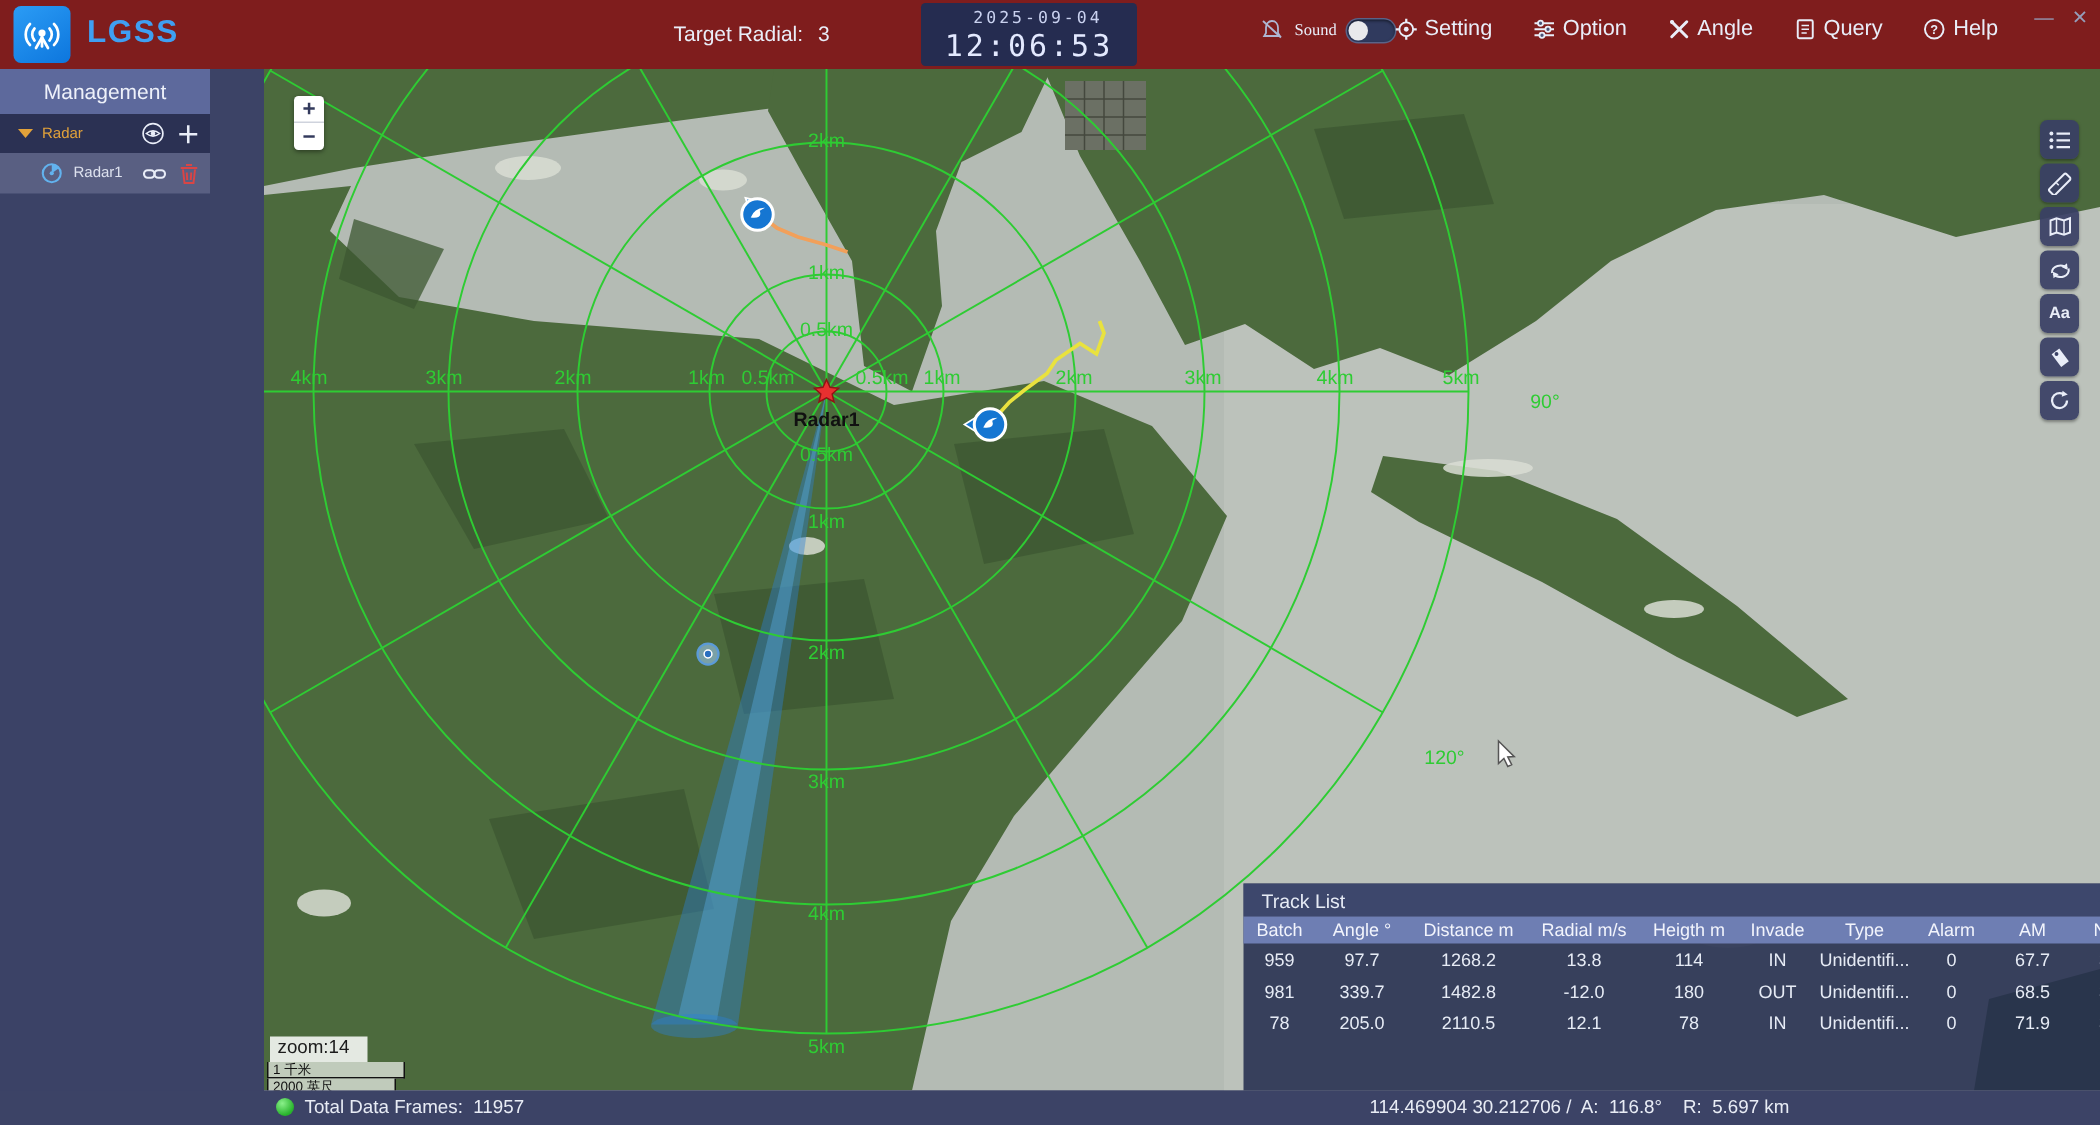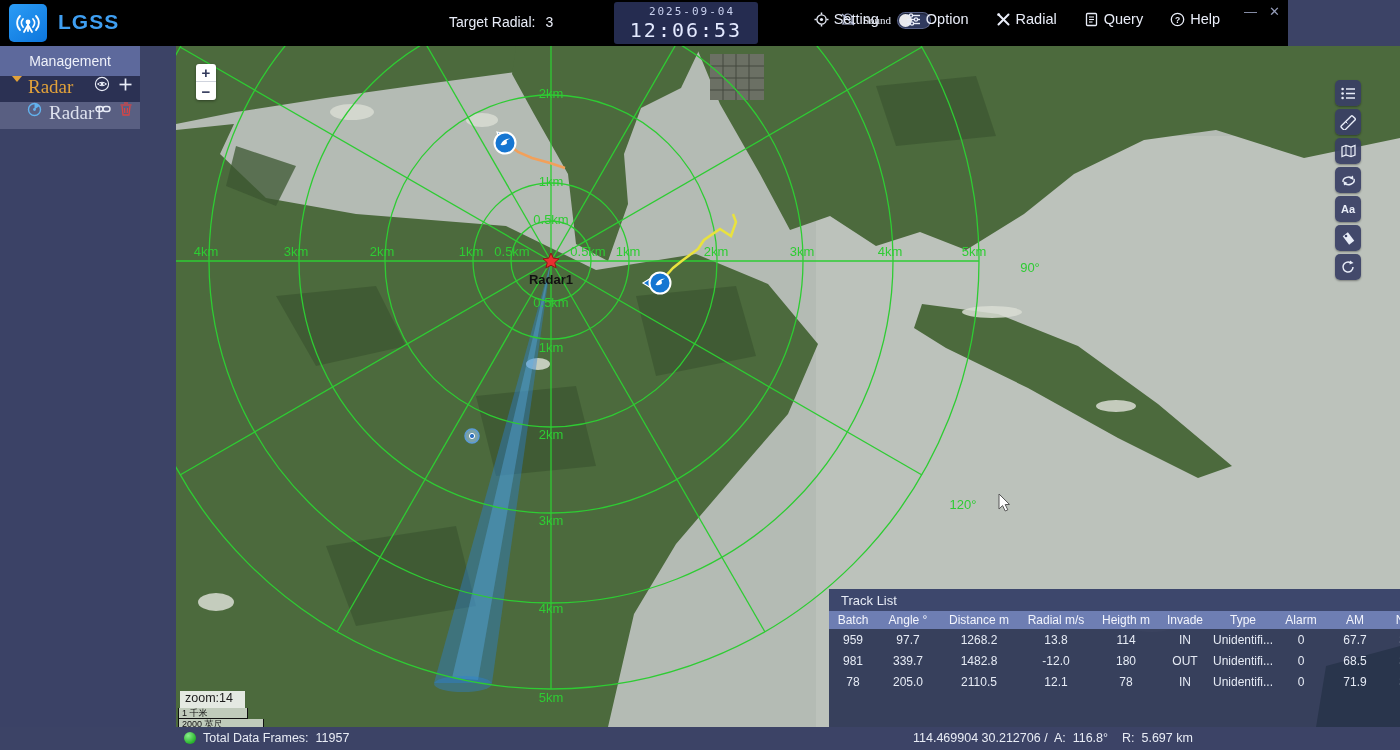--- a/index.html
+++ b/index.html
@@ -1,21 +1,21 @@
 <!DOCTYPE html>
 <html><head>
 <meta charset="utf-8">
 <style>
   * { margin:0; padding:0; box-sizing:border-box; }
   html,body { width:1400px; height:750px; overflow:hidden; background:#3c4366;
     font-family:"Liberation Sans", sans-serif; }
 
   
-  #topbar { position:absolute; left:0; top:0; width:1288px; height:46px;
-    background:#000000; color:#e9edf8; z-index:30; }
+  #topbar { position:absolute; left:0; top:0; width:1400px; height:46px;
+    background:#7f1d1d; color:#e9edf8; z-index:30; }
   #logo-box { position:absolute; left:9px; top:4px; width:38px; height:38px; border-radius:5px;
     background:linear-gradient(145deg,#2b9cf5,#0d76dd); display:flex; align-items:center; justify-content:center; }
   #brand { position:absolute; left:58px; top:10px; font-size:21px; font-weight:bold;
     color:#3f9ff2; letter-spacing:1px; }
   #target-num { position:absolute; left:449px; top:14px; font-size:14px; }
   #target-num b { font-weight:normal; margin-left:10px; }
   #datetime { position:absolute; left:614px; top:2px; width:144px; height:42px;
     background:#252c50; border-radius:3px; text-align:center; }
   #date { font-size:11px; color:#c9d1ef; letter-spacing:2px; margin-top:3px;
     font-family:"DejaVu Sans Mono", monospace;padding-left:12px; }
@@ -26,45 +26,45 @@
     box-shadow:inset 0 1px 2px rgba(0,0,0,.5), 0 0 0 1px #5a6388; position:relative; }
   .toggle .knob { position:absolute; left:1px; top:1px; width:13px; height:13px; border-radius:50%; background:#e9e9ec; }
   #menu { position:absolute; right:68px; top:11px; display:flex; gap:27px; font-size:14.5px; }
   .menu-item { display:flex; align-items:flex-end; gap:5px; cursor:default; }
   #win-controls { position:absolute; right:8px; top:4px; display:flex; gap:12px; color:#959db9; font-size:13px; }
 
   
   #sidebar { position:absolute; left:0; top:46px; width:140px; height:681px; background:#3b4266; z-index:25; }
   #mgmt-header { height:30px; background:#5d699c; color:#eef1fa; font-size:14px;
     display:flex; align-items:center; justify-content:center; }
-  .tree-row { height:26px; display:flex; align-items:flex-start; font-size:19px; position:relative;font-family:Liberation Serif, serif; }
+  .tree-row { height:26px; display:flex; align-items:center; font-size:10px; position:relative; }
   #row-radar { background:#2b3153; color:#e2a23a; height:26px; }
   #row-radar .caret { width:0; height:0; border-left:5px solid transparent; border-right:5px solid transparent;
     border-top:6px solid #e2a23a; margin:0 6px 0 12px; }
   #row-radar1 { background:#595f82; color:#dde1ee; height:27px; }
   .row-icons { position:absolute; right:8px; display:flex; gap:9px; align-items:center; }
 
   
   #map { position:absolute; left:176px; top:46px; width:1224px; height:681px; background:#b4bbb4; overflow:hidden; }
   #map svg.base { position:absolute; left:0; top:0; }
   #zoom-ctl { position:absolute; left:20px; top:18px; width:20px; background:#fff; border-radius:3px;
     box-shadow:0 1px 3px rgba(0,0,0,.4); z-index:6; }
   #zoom-ctl div { height:18px; display:flex; align-items:center; justify-content:center;
     font-size:15px; font-weight:bold; color:#333a5c; }
   #zoom-ctl div:first-child { border-bottom:1px solid #cfd3dd; }
   #zoom-label { position:absolute; left:4px; top:645px; width:65px; height:17px; background:rgba(255,255,255,.85);
     color:#1c1c1c; font-size:12.5px; padding-left:5px; z-index:6; }
   .scalebar { position:absolute; left:2px; background:rgba(255,255,255,.65); color:#111; font-size:9px;
     border-left:1px solid #111; border-right:1px solid #111; border-bottom:1px solid #111;
     padding:0 3px; line-height:10px; z-index:6; }
-  #scale-km { top:662px; width:70px; height:11px; }
+  #scale-km { top:662px; width:92px; height:11px; }
   #scale-ft { top:673px; width:86px; height:10px; }
 
   
-  #map-tools { position:absolute; right:39px; top:34px; display:flex; flex-direction:column; gap:3px; z-index:7; }
+  #map-tools { position:absolute; right:14px; top:34px; display:flex; flex-direction:column; gap:3px; z-index:7; }
   .tool-btn { width:26px; height:26px; border-radius:5px; background:rgba(56,63,100,.92);
     display:flex; align-items:center; justify-content:center; color:#e9edf8;
     box-shadow:0 1px 2px rgba(0,0,0,.35); font-size:11px; font-weight:bold; }
 
   
   #track-panel { position:absolute; left:653px; top:543px; width:747px; height:184px;
     background:rgba(36,45,78,.88); z-index:20; color:#e6ebf5; }
   #track-title { height:22px; background:rgba(64,74,114,.75); display:flex; align-items:center;
     font-size:13px; padding:0 12px; }
   .tgrid { display:grid; grid-template-columns:48px 62px 80px 74px 66px 52px 64px 52px 56px 56px 76px 1fr; }
@@ -150,21 +150,21 @@
         <span>Option</span>
     </span>
     <span class="menu-item">
       <svg width="15" height="15" viewBox="0 0 15 15">
         <g stroke="#e9edf8" stroke-width="2" stroke-linecap="round">
             <line x1="2.5" y1="2.5" x2="12.5" y2="12.5"></line>
             <line x1="12.5" y1="2.5" x2="2.5" y2="12.5"></line>
           </g>
         <circle cx="2.7" cy="2.7" r="1.4" fill="#e9edf8"></circle>
       </svg>
-        <span>Radial</span>
+        <span>Angle</span>
     </span>
     <span class="menu-item">
       <svg width="15" height="15" viewBox="0 0 15 15">
         <rect x="2.5" y="1.5" width="10" height="12" rx="1" fill="none" stroke="#e9edf8" stroke-width="1.3"></rect>
         <g stroke="#e9edf8" stroke-width="1.1">
             <line x1="5" y1="5" x2="10" y2="5"></line>
             <line x1="5" y1="7.5" x2="10" y2="7.5"></line>
             <line x1="5" y1="10" x2="8.5" y2="10"></line>
           </g>
       </svg>

